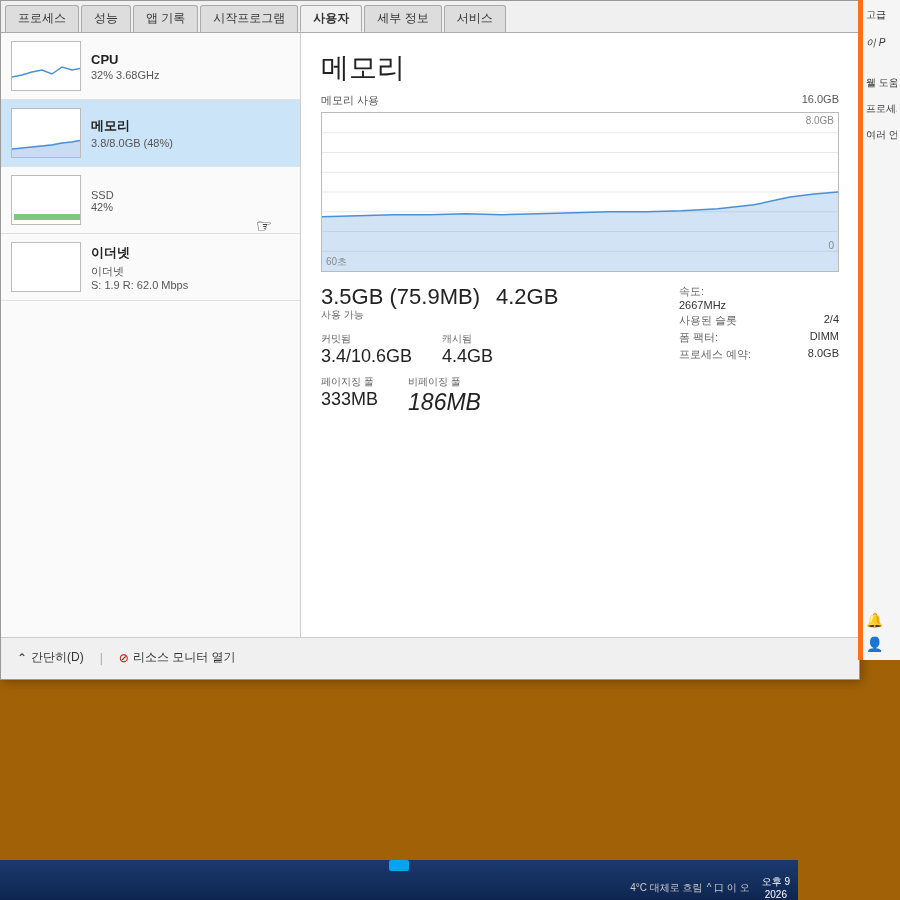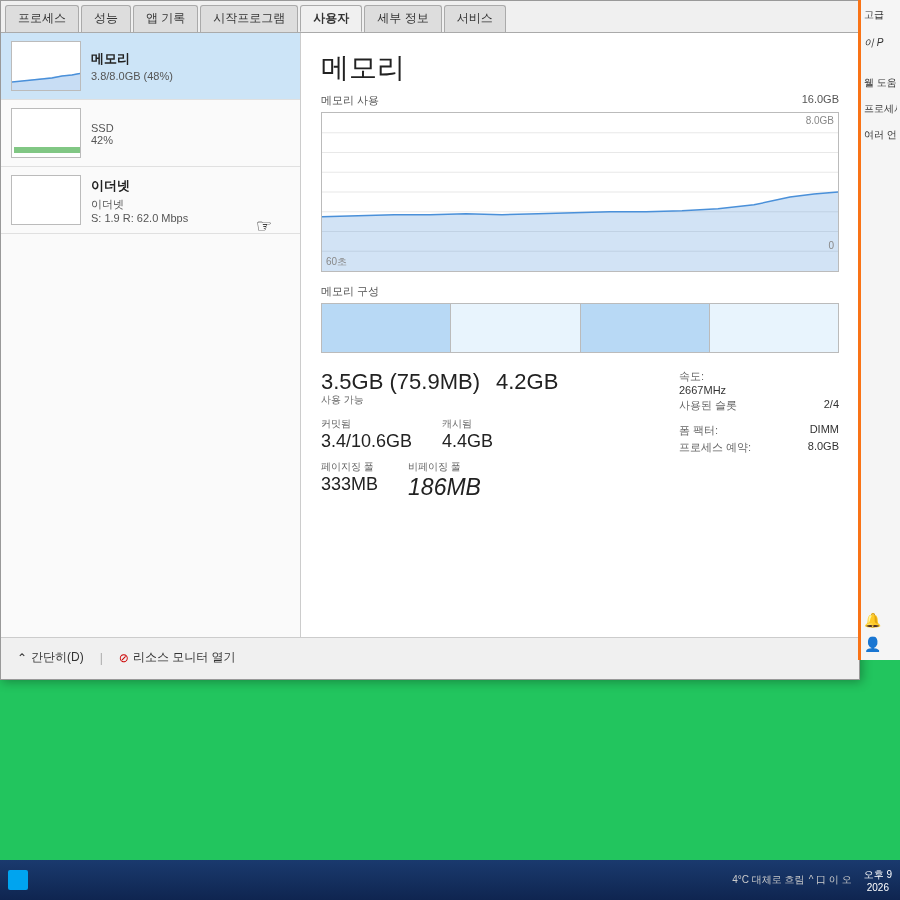--- a/index.html
+++ b/index.html
@@ -8,21 +8,21 @@
       height: 900px;
       background: #c8c8c8;
       font-family: 'Malgun Gothic', '맑은 고딕', sans-serif;
       overflow: hidden;
       position: relative;
     }
 
     .screen {
       width: 900px;
       height: 900px;
-      background: #22c55e;
+      background: #a16207;
       position: relative;
     }
 
     
     .task-manager {
       position: absolute;
       top: 0;
       left: 0;
       width: 860px;
       height: 680px;
@@ -219,27 +219,28 @@
 
     .bottom-separator {
       color: #aaa;
     }
 
     
     .taskbar {
       position: absolute;
       bottom: 0;
       left: 0;
-      width: 900px;
+      width: 798px;
       height: 40px;
       background: linear-gradient(to bottom, #1a3a6e, #0f2550);
       display: flex;
       align-items: center;
       padding: 0 8px;
       gap: 4px;
+      flex-direction: column;
     }
 
     .taskbar-right {
       margin-left: auto;
       display: flex;
       align-items: center;
       gap: 4px;
       font-size: 10px;
       color: #ccc;
     }
@@ -267,20 +268,31 @@
       <div class="tab">시작프로그램</div>
       <div class="tab active">사용자</div>
       <div class="tab">세부 정보</div>
       <div class="tab">서비스</div>
     </div>
 
     <div class="main-content">
 
       <div class="sidebar">
 
+        <div class="sidebar-item">
+          <div class="sidebar-thumb">
+            <svg width="70" height="50">
+              <polyline points="0,35 10,33 20,30 30,28 40,32 50,25 60,28 70,26" style="fill:none;stroke:#4a90d9;stroke-width:1.5"></polyline>
+            </svg>
+          </div>
+          <div class="sidebar-info">
+            <div class="sidebar-item-title">CPU</div>
+            <div class="sidebar-item-sub">32% 3.68GHz</div>
+          </div>
+        </div>
 
         <div class="sidebar-item selected">
           <div class="sidebar-thumb">
             <svg width="70" height="50">
               <rect x="0" y="0" width="70" height="50" fill="white"></rect>
               <polyline points="0,40 10,39 20,38 30,37 40,36 50,34 60,33 65,32 70,31" style="fill:rgba(74,144,217,0.3);stroke:none"></polyline>
               <polygon points="0,50 0,40 10,39 20,38 30,37 40,36 50,34 60,33 65,32 70,31 70,50" style="fill:rgba(74,144,217,0.3);stroke:none"></polygon>
               <polyline points="0,40 10,39 20,38 30,37 40,36 50,34 60,33 65,32 70,31" style="fill:none;stroke:#4a90d9;stroke-width:1.5"></polyline>
             </svg>
           </div>
@@ -340,31 +352,20 @@
               <line x1="0" y1="140" x2="430" y2="140" stroke="#e8e8e8" stroke-width="1"></line>
 
               <polygon points="0,160 0,105 30,104 60,103 90,103 120,102 150,103 180,102 210,101 240,100 270,100 300,99 330,97 360,93 390,85 410,82 430,80 430,160" fill="rgba(74,144,217,0.25)" stroke="none"></polygon>
               <polyline points="0,105 30,104 60,103 90,103 120,102 150,103 180,102 210,101 240,100 270,100 300,99 330,97 360,93 390,85 410,82 430,80" fill="none" stroke="#4a90d9" stroke-width="1.5"></polyline>
             </svg>
             <span class="time-label">60초</span>
             <span class="value-label-bottom-right">0</span>
           </div>
         </div>
 
-        <div class="memory-config-section">
-          <div class="section-label">
-            <span>메모리 구성</span>
-          </div>
-          <div class="memory-config-graph">
-            <div class="mem-slot active"></div>
-            <div class="mem-slot"></div>
-            <div class="mem-slot active"></div>
-            <div class="mem-slot"></div>
-          </div>
-        </div>
 
         <div style="display:flex; gap:20px; margin-top:8px;">
 
           <div style="flex:1;">
             <div style="margin-bottom:10px;">
               <div style="display:flex; align-items:baseline; gap:16px;">
                 <span style="font-size:22px; color:#222;">3.5GB (75.9MB)</span>
                 <span style="font-size:22px; color:#222;">4.2GB</span>
               </div>
               <div style="display:flex; gap:30px; font-size:10px; color:#666; margin-top:-2px;">
@@ -395,21 +396,21 @@
                 <div style="font-size:23px; color:#222;font-style:italic;">186MB</div>
               </div>
             </div>
           </div>
 
           <div style="flex:0 0 160px; font-size:11px;">
             <div style="display:flex; justify-content:space-between; margin-bottom:2px;flex-direction:column;">
               <span style="color:#666;">속도:</span>
               <span style="color:#333;">2667MHz</span>
             </div>
-            <div style="display:flex; justify-content:space-between; margin-bottom:10px;">
+            <div style="display:flex; justify-content:space-between; margin-bottom:2px;">
               <span style="color:#666;">사용된 슬롯</span>
               <span style="color:#333;">2/4</span>
             </div>
             <div style="display:flex; justify-content:space-between; margin-bottom:2px;">
               <span style="color:#666;">폼 팩터:</span>
               <span style="color:#333;">DIMM</span>
             </div>
             <div style="display:flex; justify-content:space-between; margin-bottom:2px;">
               <span style="color:#666;">프로세스 예약:</span>
               <span style="color:#333;">8.0GB</span>
@@ -428,21 +429,21 @@
       </div>
       <span class="bottom-separator">|</span>
       <div class="bottom-btn">
         <span style="color:#cc0000;">⊘</span>
         <span>리소스 모니터 열기</span>
       </div>
     </div>
 
   </div>
 
-  <div style="position:absolute; right:0; top:0; width:42px; height:660px; background:#f5f5f5; border-left:3px solid #f97316; display:flex; flex-direction:column; padding:8px 3px; gap:6px; overflow:hidden;">
+  <div style="position:absolute; right:0; top:0; width:42px; height:660px; background:#f5f5f5; border-left:5px solid #f97316; display:flex; flex-direction:column; padding:8px 3px; gap:6px; overflow:hidden;">
     <div style="font-size:10px; color:#333; white-space:nowrap; overflow:hidden;">고급</div>
     <div style="font-size:10px; color:#333; white-space:nowrap; overflow:hidden; margin-top:8px;font-style:italic;">이 P</div>
     <div style="font-size:10px; color:#333; white-space:nowrap; overflow:hidden; margin-top:20px;">웰 도움</div>
     <div style="font-size:10px; color:#333; white-space:nowrap; overflow:hidden; margin-top:6px;">프로세서</div>
     <div style="font-size:10px; color:#333; white-space:nowrap; overflow:hidden; margin-top:6px;">여러 언어</div>
 
     <div style="margin-top:auto; display:flex; flex-direction:column; gap:8px; padding-top: 20px;">
       <div style="font-size:14px; cursor:pointer;">🔔</div>
       <div style="font-size:14px; cursor:pointer;">👤</div>
     </div>

